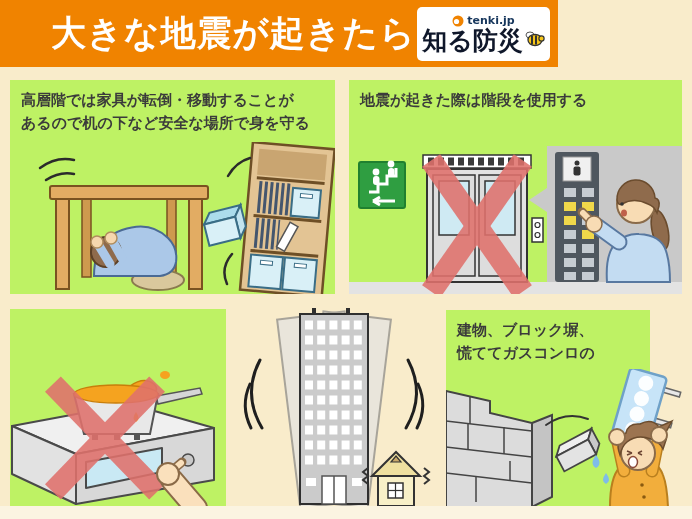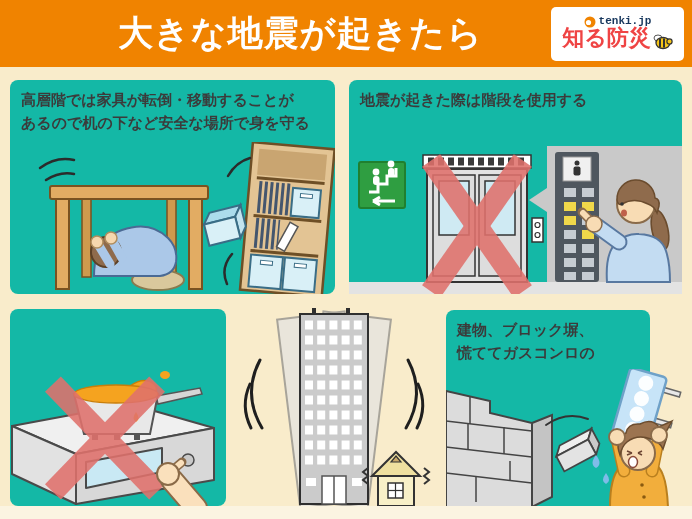--- a/index.html
+++ b/index.html
@@ -1,28 +1,28 @@
 <!DOCTYPE html>
 <html><head>
 <meta charset="utf-8">
 <style>
   html,body{margin:0;padding:0;background:#fff;}
   #app{position:relative;width:692px;height:519px;overflow:hidden;background:#F9ECCB;
        font-family:"DejaVu Sans","Liberation Sans",sans-serif;}
   
-  #header{position:absolute;top:0;left:0;width:692px;height:67px;background:#F08300;
-          display:flex;align-items:center;font-family:Liberation Mono, monospace;}
+  #header{position:absolute;top:0;left:0;width:558px;height:67px;background:#F08300;
+          display:flex;align-items:center;}
   #page-title{flex:1;text-align:center;color:#FFFFFF;font-size:35px;font-weight:bold;
           letter-spacing:1px;padding-left:50px;white-space:nowrap;}
   #logo-badge{flex:none;width:133px;height:54px;margin-right:8px;background:#FFFFFF;border-radius:5px;
           display:flex;flex-direction:column;align-items:center;justify-content:center;gap:1px;}
-  .logo-top{display:flex;gap:3px;font-size:11px;font-weight:bold;color:#16365C;line-height:1;}
-  .logo-bottom{display:flex;align-items:flex-end;font-size:22px;font-weight:bold;color:#ef4444;line-height:1;}
+  .logo-top{display:flex;align-items:center;gap:3px;font-size:11px;font-weight:bold;color:#16365C;line-height:1;}
+  .logo-bottom{display:flex;align-items:flex-start;font-size:25px;font-weight:bold;color:#0f172a;line-height:1;}
   
-  .panel{position:absolute;background:#14b8a6;border-radius:8px;}
+  .panel{position:absolute;background:#bef264;}
   .cap{margin:0;padding:9px 11px 0;font-size:15px;font-weight:bold;color:#3B3B3B;line-height:1.5;white-space:nowrap;}
   .illu{position:absolute;left:0;bottom:0;display:block;}
   #p-desk {left:10px; top:80px; width:325px;height:214px;}
   #p-elev {left:349px;top:80px; width:333px;height:214px;}
   #p-stove{left:10px; top:309px;width:216px;height:197px;}
   #p-wall {left:446px;top:310px;width:204px;height:197px;}
   #building-area{position:absolute;left:226px;top:300px;width:216px;height:206px;}
   #footer-strip{position:absolute;left:0;bottom:0;width:692px;height:13px;background:#FBF4E1;}
 </style>
 </head>

